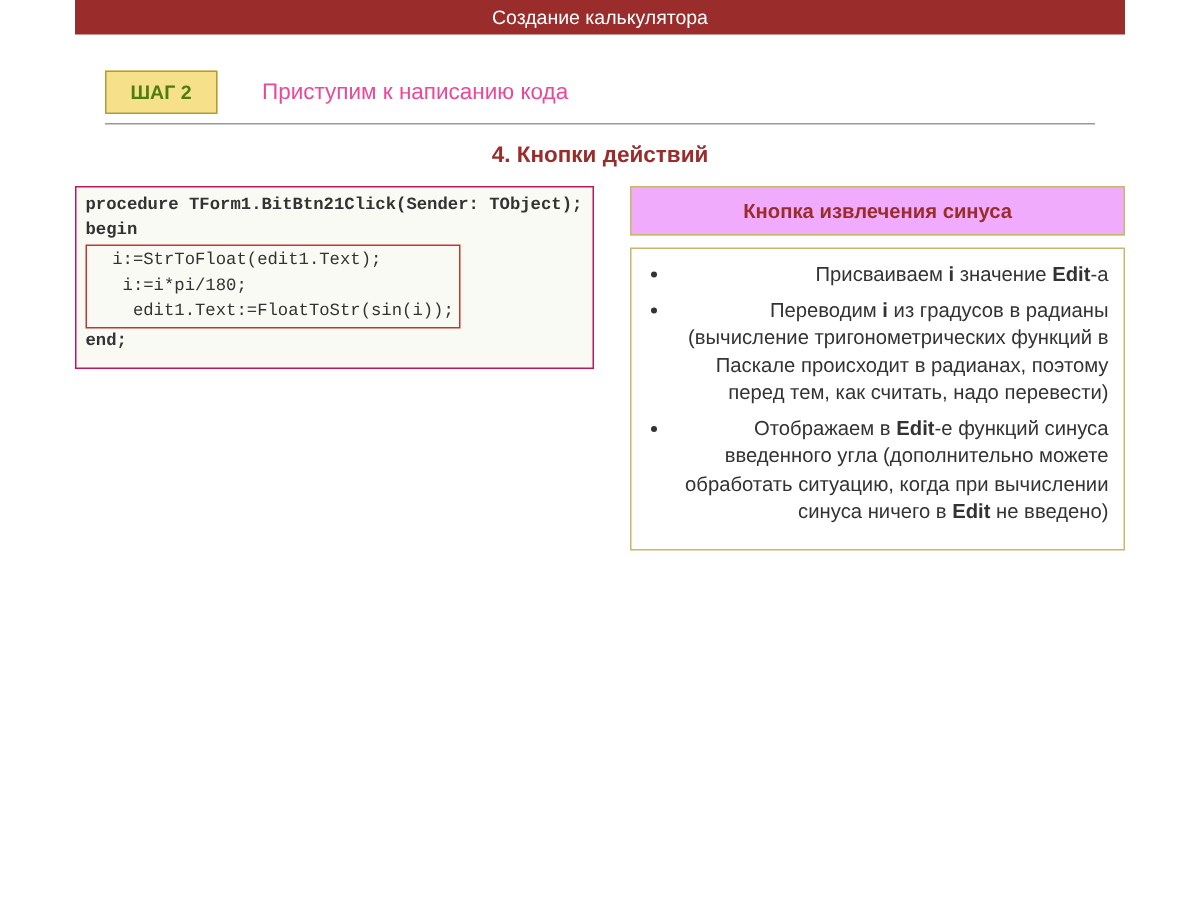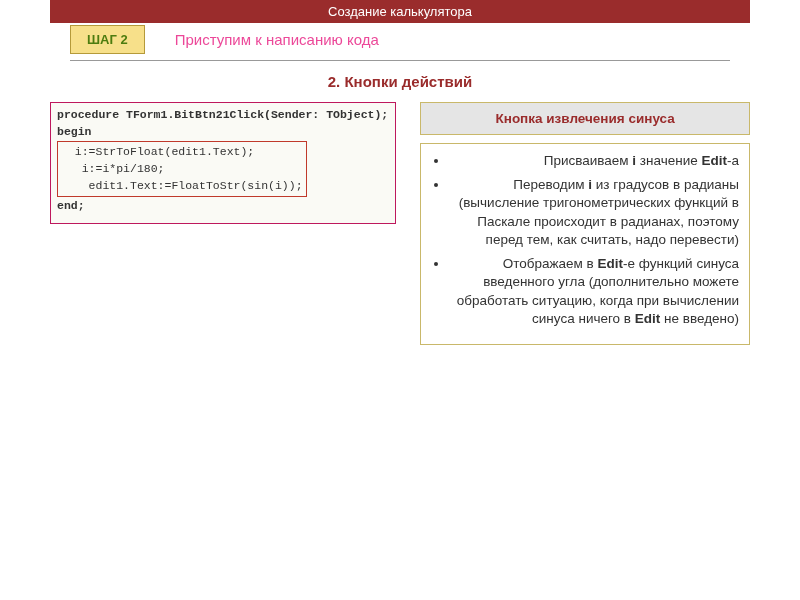--- a/index.html
+++ b/index.html
@@ -12,21 +12,21 @@
     overflow: hidden;
     font-size: 14px;
     color: #333;
   }
   .header-bar {
     background: #9a2c2c;
     color: #fff;
     text-align: center;
     padding: 4px 0;
     font-size: 13px;
-    margin: 0 50px 2px 50px;
+    margin: 0 50px 24px 50px;
   }
   .step-row {
     display: flex;
     align-items: center;
     gap: 30px;
     margin: 0 70px 6px 70px;
   }
   .step-badge {
     background: #f7e08a;
     border: 1px solid #b59a3a;
@@ -70,21 +70,21 @@
     white-space: pre;
   }
   .code-box .hl {
     border: 1.5px solid #c0392b;
     padding: 2px 3px;
     margin: 1px 0;
     display: inline-block;
   }
   .code-box b { font-weight: bold; }
   .callout {
-    background: #e5e5e5;
+    background: #f0abfc;
     border: 1px solid #c9b86a;
     padding: 8px 0;
     font-size: 13.5px;
     color: #333;
   }
   .callout .lead { color: #9a2c2c; font-weight: bold; }
   .callout-sin { text-align: center; }
   .note-box {
     border: 1px solid #c9b86a;
     background: #fff;
@@ -102,21 +102,21 @@
 <body>
 
 <div class="header-bar">Создание калькулятора</div>
 
 <div class="step-row">
   <div class="step-badge">ШАГ 2</div>
   <div class="step-text">Приступим к написанию кода</div>
 </div>
 <hr class="divider">
 
-<div class="section-title">2.  Кнопки действий</div>
+<div class="section-title">4.  Кнопки действий</div>
 
 <div class="columns">
   <div class="left-col">
     <div class="code-box"><b>procedure TForm1.BitBtn21Click(Sender: TObject);</b>
 <b>begin</b>
 <span class="hl"><span>  i:=StrToFloat(edit1.Text);</span>
 <span>   i:=i*pi/180;</span>
 <span>    edit1.Text:=FloatToStr(sin(i));</span></span>
 <b>end;</b></div>
 

